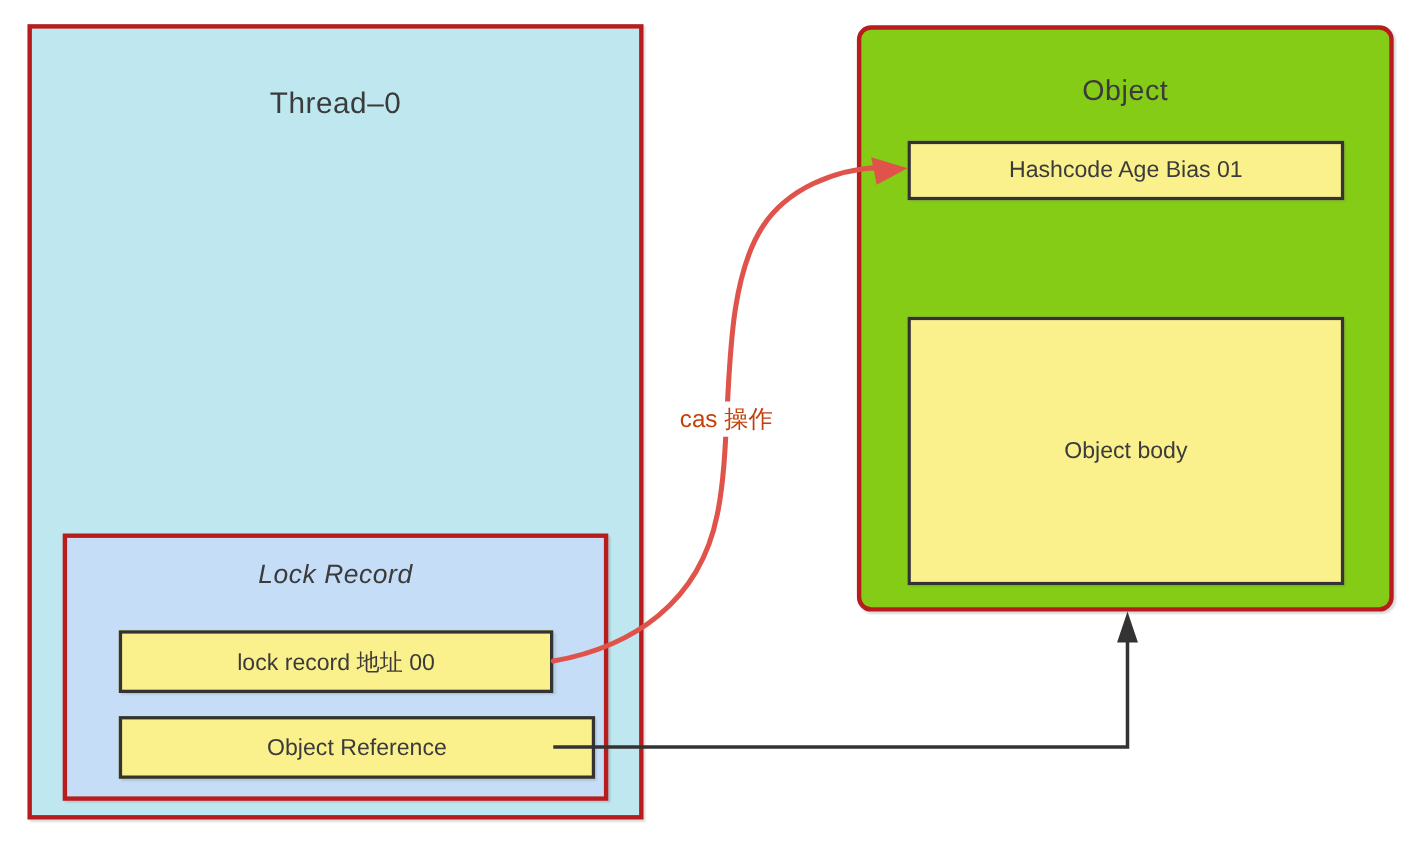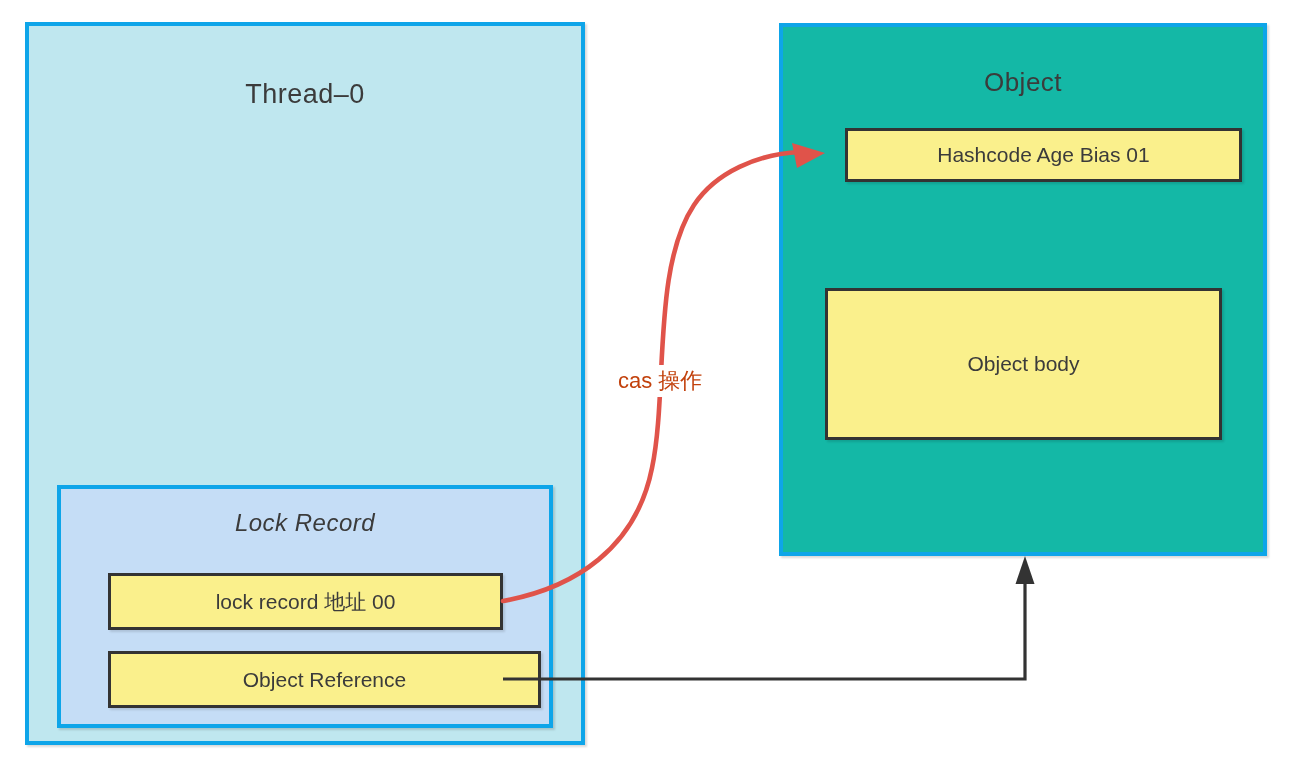--- a/index.html
+++ b/index.html
@@ -7,30 +7,31 @@
     position:relative;
     width:1292px;height:768px;
     background:#ffffff;
     font-family:"Liberation Sans","DejaVu Sans",sans-serif;
     color:#3b3b3b;
     overflow:hidden;
   }
   .box{
     position:absolute;
     box-sizing:border-box;
-    border:4px solid #0ea5e9;
+    border:4px solid #b91c1c;
     box-shadow:2px 2px 2px rgba(0,0,0,0.15);
   }
   .thread-box{
     left:25px;top:22px;width:560px;height:723px;
     background:#bfe7ef;
   }
   .object-box{
     left:779px;top:23px;width:488px;height:533px;
-    background:#14b8a6;
+    background:#84cc16;
+    border-radius:13px;
   }
   .lockrecord-box{
     left:57px;top:485px;width:496px;height:243px;
     background:#c5ddf6;
   }
   .box-title{
     position:absolute;left:0;right:0;
     text-align:center;
     font-size:27px;
     line-height:34px;
@@ -46,23 +47,23 @@
     border:3px solid #333333;
     background:#faf08c;
     display:flex;
     align-items:center;
     justify-content:center;
     font-size:21px;
     color:#3b3b3b;
     box-shadow:2px 2px 2px rgba(0,0,0,0.12);
   }
   
-  .cell-hashcode{left:42px;top:101px;width:397px;height:54px;margin-left:20px;}
+  .cell-hashcode{left:42px;top:101px;width:397px;height:54px;}
   .cell-klass{left:42px;top:181px;width:397px;height:56px;}
-  .cell-objectbody{left:42px;top:261px;width:397px;height:152px;}
+  .cell-objectbody{left:42px;top:261px;width:397px;height:244px;}
   
   .cell-lockaddr{left:47px;top:84px;width:395px;height:57px;justify-content:center;}
   .cell-objref{left:47px;top:162px;width:433px;height:57px;}
   .arrow-layer{
     position:absolute;left:0;top:0;width:1292px;height:768px;
     z-index:10;
     pointer-events:none;
   }
   .cas-label{
     position:absolute;

